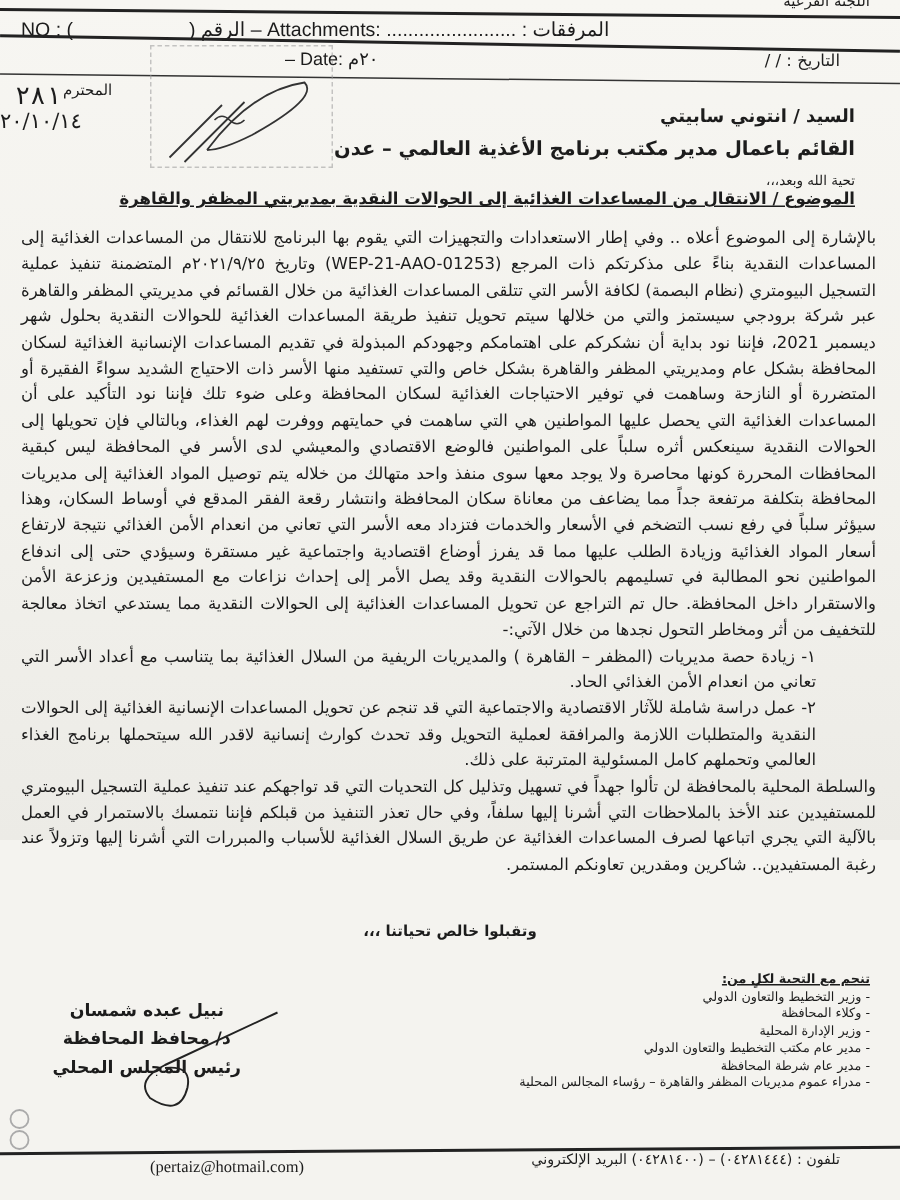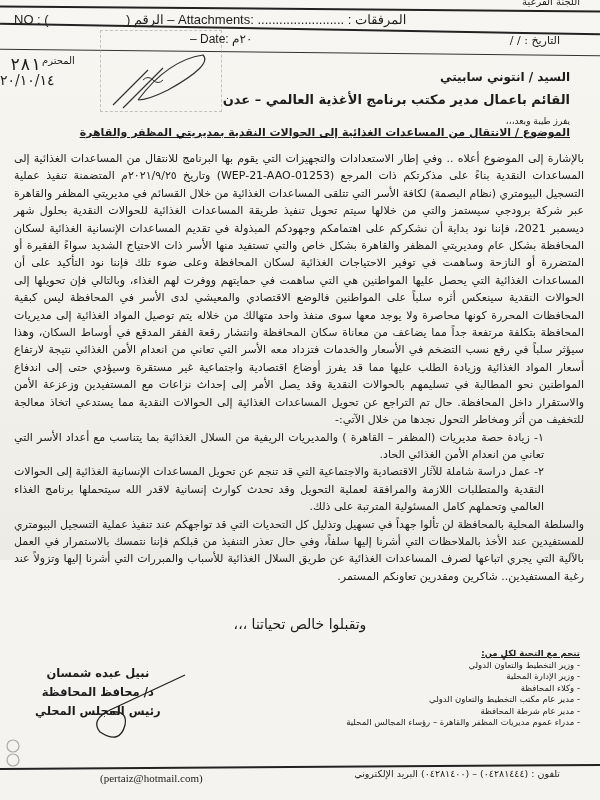--- a/index.html
+++ b/index.html
@@ -38,21 +38,21 @@
   .greeting { right:30px; top:116px; font-size:9px; }
   .subject { right:30px; top:126px; font-size:11px; font-weight:bold; text-decoration:underline; }
   .body-text {
     left:14px; width:570px; top:150px;
     font-size:11px; line-height:17.4px;
     direction:rtl; text-align:justify; text-align-last:right;
     font-family:"DejaVu Sans", sans-serif;
   }
   .body-text p { margin:0; }
   .list-item { padding-right:40px; }
-  .closing { left:0; width:600px; top:616px; text-align:center; font-size:14px; direction:rtl; }
+  .closing { left:0; width:600px; top:616px; text-align:center; font-size:10px; direction:rtl;font-weight:bold; }
   .copies { right:20px; top:648px; font-size:8.5px; line-height:11.5px; direction:rtl; text-align:right; }
   .copies .ttl { text-decoration:underline; font-weight:bold; }
   .sig { left:35px; top:664px; font-size:11.5px; line-height:19px; direction:rtl; text-align:center; font-weight:bold; }
   .sig-scribble { left:80px; top:670px; width:110px; height:80px; }
   .watermark { left:22px; top:738px; font-size:14px; color:#c8c8c8; font-family:"Liberation Sans", sans-serif; letter-spacing:1px; line-height:16px;
     text-shadow:0 0 1px #888; }
   .watermark-icon { left:4px; top:738px; width:18px; height:30px; }
   .footer-line { left:0; top:766px; width:600px; height:2px; background:#222; transform:rotate(-0.4deg); }
   .footer-phone { right:40px; top:754px; font-size:9.5px; direction:rtl;margin-top:14px; }
   .footer-email { left:100px; top:772px; font-size:11px; font-family:"Liberation Serif", serif; }
@@ -82,37 +82,37 @@
   <div class="abs recv-date">٢٠/١٠/١٤</div>
 
   <div class="abs stamp"></div>
   <svg class="abs signature-scribble" viewBox="0 0 110 60">
     <path d="M5 55 L40 20 M15 58 L55 18 M30 50 Q60 10 95 5 Q105 15 60 40 Q40 50 30 50" stroke="#333" stroke-width="1.2" fill="none"></path>
     <path d="M35 30 q5 -5 10 0 q5 5 10 0" stroke="#333" stroke-width="1" fill="none"></path>
   </svg>
 
   <div class="abs rtl recipient">السيد / انتوني سابيتي</div>
   <div class="abs rtl recipient2">القائم باعمال مدير مكتب برنامج الأغذية العالمي – عدن</div>
-  <div class="abs rtl greeting">يفرز طيبة وبعد،،،</div>
+  <div class="abs rtl greeting">تحية الله وبعد،،،</div>
   <div class="abs rtl subject">الموضوع / الانتقال من المساعدات الغذائية إلى الحوالات النقدية بمديريتي المظفر والقاهرة</div>
 
   <div class="abs body-text">
     <p>بالإشارة إلى الموضوع أعلاه .. وفي إطار الاستعدادات والتجهيزات التي يقوم بها البرنامج للانتقال من المساعدات الغذائية إلى المساعدات النقدية بناءً على مذكرتكم ذات المرجع (WEP-21-AAO-01253) وتاريخ ٢٠٢١/٩/٢٥م المتضمنة تنفيذ عملية التسجيل البيومتري (نظام البصمة) لكافة الأسر التي تتلقى المساعدات الغذائية من خلال القسائم في مديريتي المظفر والقاهرة عبر شركة برودجي سيستمز والتي من خلالها سيتم تحويل تنفيذ طريقة المساعدات الغذائية للحوالات النقدية بحلول شهر ديسمبر 2021، فإننا نود بداية أن نشكركم على اهتمامكم وجهودكم المبذولة في تقديم المساعدات الإنسانية الغذائية لسكان المحافظة بشكل عام ومديريتي المظفر والقاهرة بشكل خاص والتي تستفيد منها الأسر ذات الاحتياج الشديد سواءً الفقيرة أو المتضررة أو النازحة وساهمت في توفير الاحتياجات الغذائية لسكان المحافظة وعلى ضوء تلك فإننا نود التأكيد على أن المساعدات الغذائية التي يحصل عليها المواطنين هي التي ساهمت في حمايتهم ووفرت لهم الغذاء، وبالتالي فإن تحويلها إلى الحوالات النقدية سينعكس أثره سلباً على المواطنين فالوضع الاقتصادي والمعيشي لدى الأسر في المحافظة ليس كبقية المحافظات المحررة كونها محاصرة ولا يوجد معها سوى منفذ واحد متهالك من خلاله يتم توصيل المواد الغذائية إلى مديريات المحافظة بتكلفة مرتفعة جداً مما يضاعف من معاناة سكان المحافظة وانتشار رقعة الفقر المدقع في أوساط السكان، وهذا سيؤثر سلباً في رفع نسب التضخم في الأسعار والخدمات فتزداد معه الأسر التي تعاني من انعدام الأمن الغذائي نتيجة لارتفاع أسعار المواد الغذائية وزيادة الطلب عليها مما قد يفرز أوضاع اقتصادية واجتماعية غير مستقرة وسيؤدي حتى إلى اندفاع المواطنين نحو المطالبة في تسليمهم بالحوالات النقدية وقد يصل الأمر إلى إحداث نزاعات مع المستفيدين وزعزعة الأمن والاستقرار داخل المحافظة. حال تم التراجع عن تحويل المساعدات الغذائية إلى الحوالات النقدية مما يستدعي اتخاذ معالجة للتخفيف من أثر ومخاطر التحول نجدها من خلال الآتي:-</p>
     <p class="list-item">١- زيادة حصة مديريات (المظفر – القاهرة ) والمديريات الريفية من السلال الغذائية بما يتناسب مع أعداد الأسر التي تعاني من انعدام الأمن الغذائي الحاد.</p>
     <p class="list-item">٢- عمل دراسة شاملة للآثار الاقتصادية والاجتماعية التي قد تنجم عن تحويل المساعدات الإنسانية الغذائية إلى الحوالات النقدية والمتطلبات اللازمة والمرافقة لعملية التحويل وقد تحدث كوارث إنسانية لاقدر الله سيتحملها برنامج الغذاء العالمي وتحملهم كامل المسئولية المترتبة على ذلك.</p>
     <p>والسلطة المحلية بالمحافظة لن تألوا جهداً في تسهيل وتذليل كل التحديات التي قد تواجهكم عند تنفيذ عملية التسجيل البيومتري للمستفيدين عند الأخذ بالملاحظات التي أشرنا إليها سلفاً، وفي حال تعذر التنفيذ من قبلكم فإننا نتمسك بالاستمرار في العمل بالآلية التي يجري اتباعها لصرف المساعدات الغذائية عن طريق السلال الغذائية للأسباب والمبررات التي أشرنا إليها وتزولاً عند رغبة المستفيدين.. شاكرين ومقدرين تعاونكم المستمر.</p>
   </div>
 
   <div class="abs closing">وتقبلوا خالص تحياتنا ،،،</div>
 
   <div class="abs copies">
     <div class="ttl">تنجم مع التحية لكلٍ من:</div>
     <div>- وزير التخطيط والتعاون الدولي</div>
+    <div>- وكلاء المحافظة</div>
     <div>- وزير الإدارة المحلية</div>
-    <div>- وكلاء المحافظة</div>
     <div>- مدير عام مكتب التخطيط والتعاون الدولي</div>
     <div>- مدير عام شرطة المحافظة</div>
     <div>- مدراء عموم مديريات المظفر والقاهرة – رؤساء المجالس المحلية</div>
   </div>
 
   <div class="abs sig">
     <div>نبيل عبده شمسان</div>
     <div>
       <span>د/</span>
       <span>محافظ المحافظة</span>

